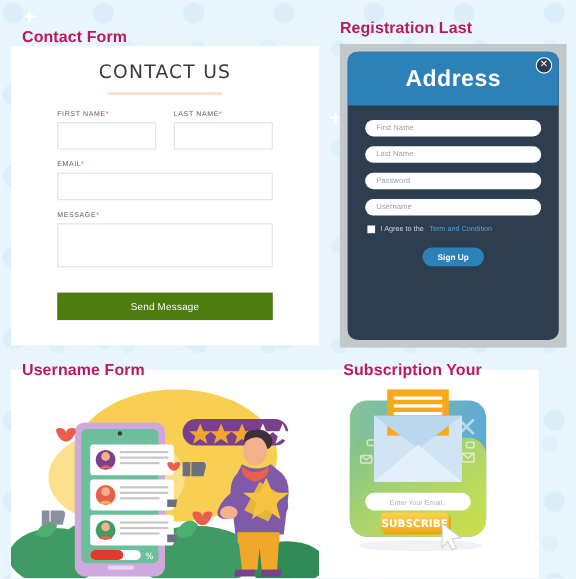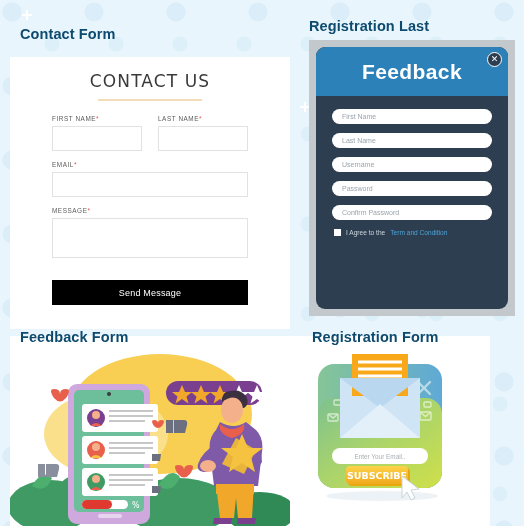--- a/index.html
+++ b/index.html
@@ -30,34 +30,34 @@
     position: absolute; width: 18px; height: 18px; pointer-events: none;
     background:
       radial-gradient(ellipse 2px 9px at 50% 50%, #ffffff 60%, transparent 62%),
       radial-gradient(ellipse 9px 2px at 50% 50%, #ffffff 60%, transparent 62%);
   }
 
   .section-title {
     position: absolute;
     font-size: 14.5px;
     font-weight: bold;
-    color: #0c4a6e;
+    color: #be185d;
     letter-spacing: .1px;
     z-index: 6;
     white-space: nowrap;
   }
 
   .card {
     position: absolute;
     background: #ffffff;
     overflow: hidden;
   }
 
   
-  #contact-card { left: 10px; top: 57px; width: 280px; height: 272px; }
+  #contact-card { left: 10px; top: 42px; width: 280px; height: 272px; }
   .contact-head {
     text-align: center;
     font-size: 17px;
     color: #3a3a3a;
     letter-spacing: 1.1px;
     padding-top: 14px;
     font-family: "DejaVu Sans", sans-serif;
     font-weight: 400;
   }
   .contact-rule {
@@ -89,21 +89,21 @@
   .ftextarea {
     width: 100%; height: 40px;
     border: 1px solid #e2e2e2;
     background: #fff;
     outline: none; resize: none;
     font-size: 9px; padding: 4px 5px;
     font-family: "Liberation Sans", sans-serif;
   }
   .send-btn {
     width: 100%; height: 25px;
-    background: #000000;
+    background: #4d7c0f;
     border: none;
     color: #ffffff;
     font-size: 9px;
     letter-spacing: .2px;
     cursor: pointer;
     margin-top: 8px;
     font-family: "Liberation Sans", sans-serif;
   }
 
   
@@ -241,41 +241,43 @@
 
       <button class="send-btn">Send Message</button>
     </div>
   </div>
 
   <div class="section-title" style="left:309px; top:18px;">Registration Last</div>
 
   <div id="register-frame">
     <div id="register-card">
       <div class="reg-header">
-        <div class="reg-title">Feedback</div>
+        <div class="reg-title">Address</div>
         <div class="reg-close">✕</div>
       </div>
       <div class="reg-body">
         <input class="pill" type="text" placeholder="First Name" style="">
         <input class="pill" type="text" placeholder="Last Name" style="">
+        <input class="pill" type="password" placeholder="Password" style="">
         <input class="pill" type="text" placeholder="Username" style="">
-        <input class="pill" type="password" placeholder="Password" style="">
-        <input class="pill" type="password" placeholder="Confirm Password" style="">
 
         <div class="agree-row">
           <div class="agree-box"></div>
           <span class="agree-text">I Agree to the</span>
           <span class="agree-link">Term and Condition</span>
         </div>
 
+        <div class="signup-wrap">
+          <button class="signup-btn">Sign Up</button>
+        </div>
       </div>
     </div>
   </div>
 
-  <div class="section-title" style="left:20px; top:329px;">Feedback Form</div>
+  <div class="section-title" style="left:20px; top:329px;">Username Form</div>
 
   <div class="card" id="feedback-card">
     <svg class="illus" viewBox="0 0 280 190">
 
       <ellipse cx="150" cy="78" rx="92" ry="60" fill="#f8cf52"></ellipse>
       <ellipse cx="96" cy="98" rx="62" ry="42" fill="#fbe08b"></ellipse>
 
       <ellipse cx="40" cy="170" rx="42" ry="26" fill="#3f9b63"></ellipse>
       <ellipse cx="168" cy="170" rx="54" ry="28" fill="#3f9b63"></ellipse>
       <ellipse cx="250" cy="176" rx="36" ry="20" fill="#2f8a55"></ellipse>
@@ -358,21 +360,21 @@
         <path d="M226 102 l20 12 -12 24 -22 -10z" fill="#e8b43c"></path>
         <path d="M232 98 l6 14 h15 l-12 9 4 15 -13 -9 -13 9 4 -15 -12 -9 h15z" fill="#f5c33f"></path>
         <path d="M206 148 h38 l-2 34 h-14 l-2 -20 -2 20 h-14z" fill="#f0a72a"></path>
         <rect x="206" y="148" width="38" height="10" fill="#f0a72a"></rect>
         <path d="M204 182 h18 l-1 6 h-18z" fill="#7b3f8f"></path>
         <path d="M228 182 h18 l-1 6 h-18z" fill="#7b3f8f"></path>
       </g>
     </svg>
   </div>
 
-  <div class="section-title" style="left:312px; top:329px;">Registration Form</div>
+  <div class="section-title" style="left:312px; top:329px;">Subscription Your</div>
 
   <div class="card" id="subscribe-card">
     <svg class="illus" viewBox="0 0 200 190">
       <defs>
         <linearGradient id="panelGrad" x1="0" y1="0" x2="1" y2="1">
           <stop offset="0%" stop-color="#7dc18f"></stop>
           <stop offset="45%" stop-color="#a8d36d"></stop>
           <stop offset="100%" stop-color="#cfe049"></stop>
         </linearGradient>
         <linearGradient id="panelGradTop" x1="0" y1="0" x2="1" y2="0">

